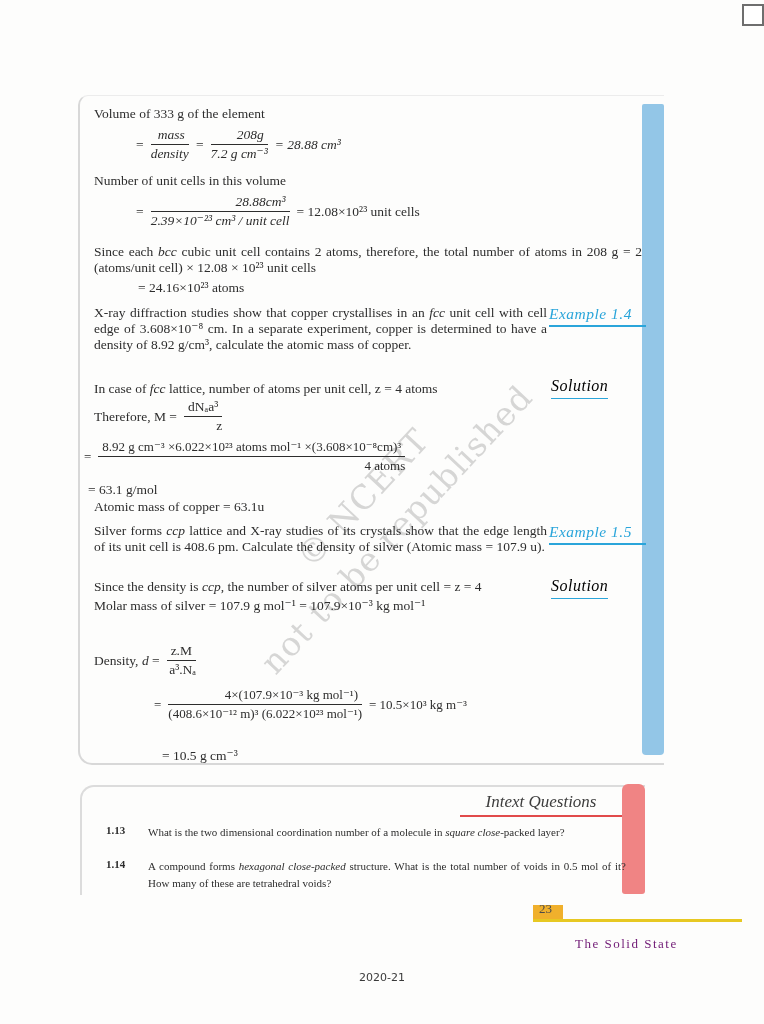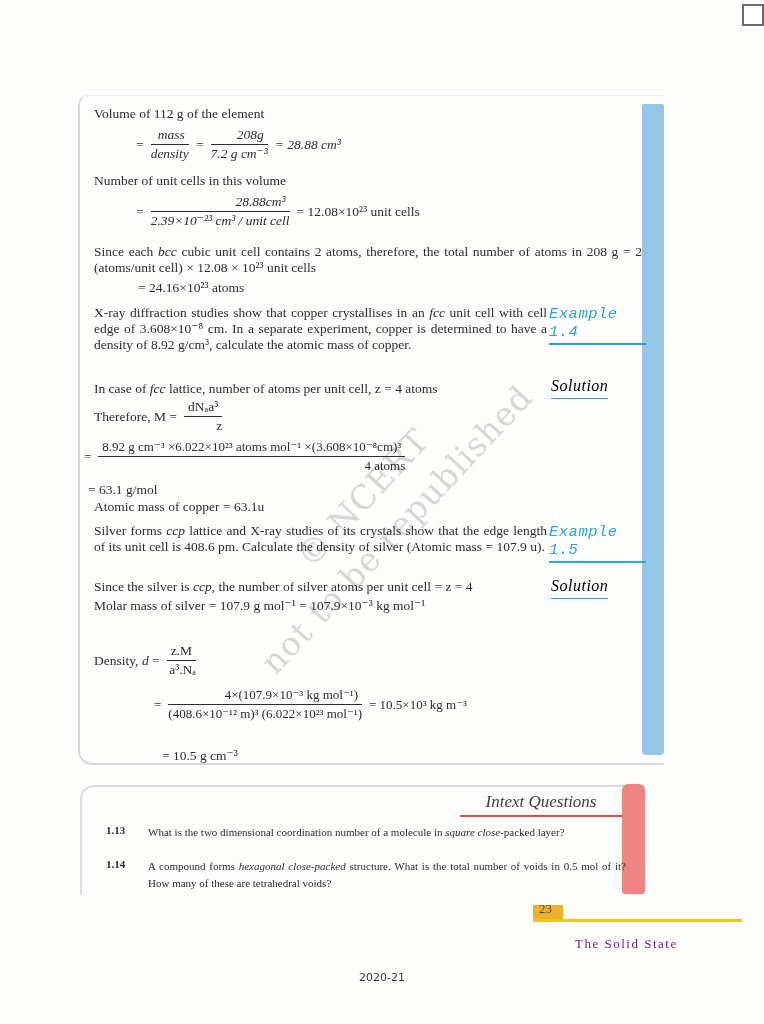--- a/index.html
+++ b/index.html
@@ -25,21 +25,21 @@
   .it { font-style:italic; }
 
   .frow { position:absolute; display:flex; align-items:center; gap:7px; font-size:13.5px; }
   .frac { display:inline-flex; flex-direction:column; text-align:right; line-height:16px; }
   .frac .num { border-bottom:1.3px solid #2d2d2d; padding:0 4px 1px; }
   .frac .den { padding-top:1px; }
   .bigf { font-size:13px; }
 
   
   .ex-label { position:absolute; font-style:italic; color:#2aa5da; font-size:15.5px;
-    letter-spacing:0.5px;font-family:Liberation Mono, monospace; }
+    letter-spacing:0.5px; }
   .ex-label.bar { width:97px; border-bottom:2px solid #2aa5da; padding-bottom:2px; }
   .sol-label { position:absolute; font-style:italic; color:#000000; font-size:16px;
     letter-spacing:0.5px; border-bottom:1.5px solid #2aa5da; padding-bottom:3px; }
 
   
   .watermark { position:absolute; left:150px; top:468px; width:460px;
     transform:rotate(-47deg); text-align:center; pointer-events:none;
     font-size:33px; line-height:46px; letter-spacing:1px;
     color:rgba(150,150,150,0.38); font-family:"DejaVu Serif",serif; }
 
@@ -74,21 +74,21 @@
   <div class="corner-square"></div>
 
   <div class="watermark">
     <div>© NCERT</div>
     <div>not to be republished</div>
   </div>
 
   <div class="main-box">
     <div class="blue-bar"></div>
 
-    <div class="tb" style="left:14px; top:10px;">Volume of 112 g of the element</div>
+    <div class="tb" style="left:14px; top:10px;">Volume of 333 g of the element</div>
 
     <div class="frow" style="left:56px; top:31px;">
       <span>=</span>
       <span class="frac it">
         <span class="num">mass</span>
         <span class="den">density</span>
       </span>
       <span>=</span>
       <span class="frac it">
         <span class="num">208g</span>
@@ -139,21 +139,21 @@
     </div>
 
     <div class="tb" style="left:8px; top:386px;">=  63.1  g/mol</div>
     <div class="tb" style="left:14px; top:403px;">Atomic mass of copper = 63.1u</div>
 
     <div class="tb just" style="left:14px; top:427px; width:453px;">
       <span>Silver forms </span><span class="it">ccp</span><span> lattice and X-ray studies of its crystals show that the edge length of its unit cell is 408.6 pm. Calculate the density of silver (Atomic mass = 107.9 u).</span>
     </div>
 
     <div class="tb" style="left:14px; top:483px;">
-      <span>Since the silver is </span><span class="it">ccp</span><span>, the number of silver atoms per unit cell = z = 4</span>
+      <span>Since the density is </span><span class="it">ccp</span><span>, the number of silver atoms per unit cell = z = 4</span>
     </div>
 
     <div class="tb" style="left:14px; top:502px;">Molar mass of silver =  107.9 g mol⁻¹ = 107.9×10⁻³ kg mol⁻¹</div>
 
     <div class="frow" style="left:14px; top:547px;">
       <span><span>Density, </span><span class="it">d</span><span>  = </span></span>
       <span class="frac">
         <span class="num">z.M</span>
         <span class="den">a³.Nₐ</span>
       </span>

